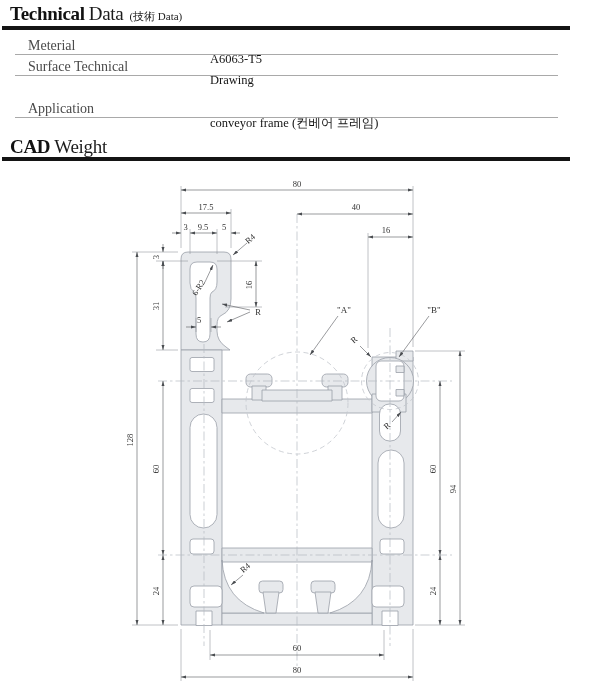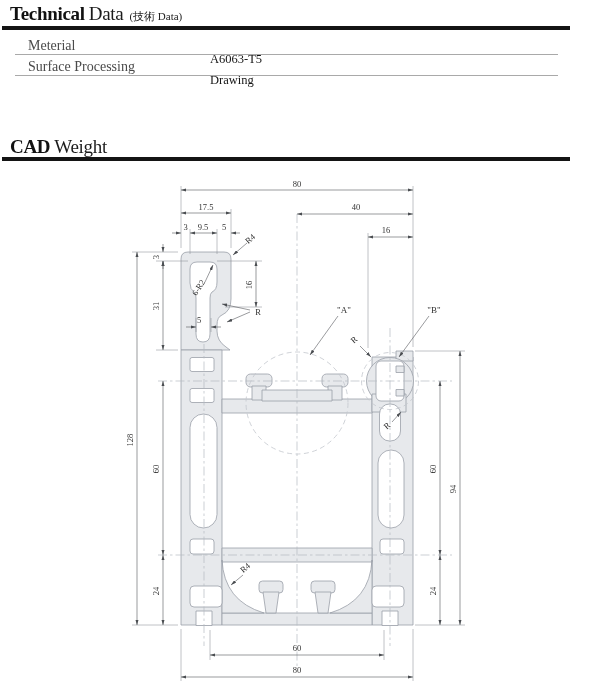--- a/index.html
+++ b/index.html
@@ -39,22 +39,26 @@
     <span class="light">Data</span>
     <span class="note">(技術 Data)</span>
   </div>
   <div class="rule" style="top:26px;"></div>
 
   <div class="trow" style="top:33px;">
     <span class="lbl">Meterial</span>
     <span class="val">A6063-T5</span>
   </div>
   <div class="trow" style="top:54px;">
-    <span class="lbl">Surface Processing</span>
+    <span class="lbl">Surface Technical</span>
     <span class="val">Drawing</span>
+  </div>
+  <div class="trow" style="top:96px;">
+    <span class="lbl">Application</span>
+    <span class="val">conveyor frame (컨베어 프레임)</span>
   </div>
 
   <div class="sec-title" style="top:136px;">
     <span class="strong">CAD</span>
     <span class="light">Weight</span>
   </div>
   <div class="rule" style="top:157px;"></div>
 
   <svg id="cad-svg" width="600" height="528" viewBox="0 164 600 528">
     <defs>

